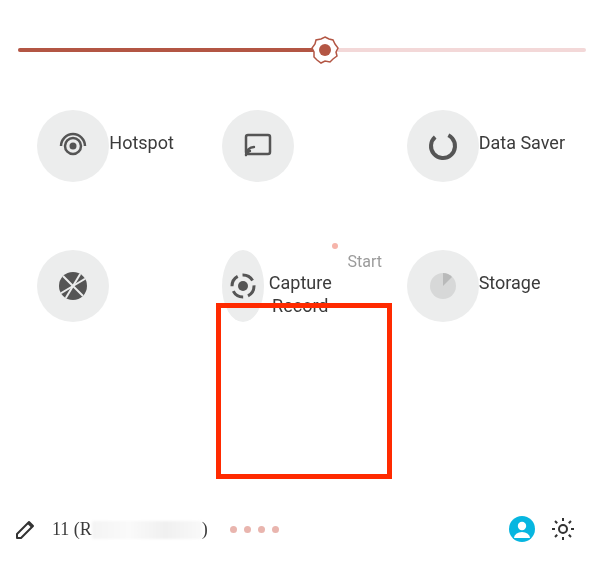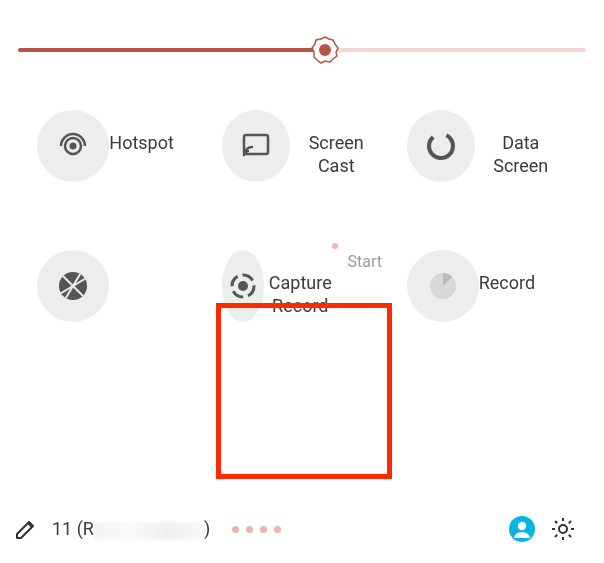--- a/index.html
+++ b/index.html
@@ -112,20 +112,21 @@
 
   
   .footer {
     position: absolute;
     bottom: 20px;
     left: 14px;
     right: 28px;
     display: flex;
     align-items: center;
     gap: 14px;
+    font-family: Liberation Serif, serif;
   }
   .edit-icon { flex: 0 0 auto; }
   .build-text {
     font-size: 18px;
     color: #3b3b3b;
     white-space: nowrap;
   }
   .obscured {
     display:inline-block;
     width: 110px;
@@ -182,32 +183,31 @@
     <div class="tile-circle">
       <span>
         <svg width="40" height="40" viewBox="0 0 40 40">
           <rect x="8" y="9" width="24" height="19" rx="2" fill="none" stroke="#555" stroke-width="2.5"></rect>
           <path d="M8 29 a4 4 0 0 1 4 -4" fill="none" stroke="#555" stroke-width="2.4" stroke-linecap="round"></path>
           <path d="M8 29 a8 8 0 0 1 8 -8" fill="none" stroke="#555" stroke-width="2.4" stroke-linecap="round"></path>
           <circle cx="10" cy="27" r="1.6" fill="#555"></circle>
         </svg>
       </span>
     </div>
-    <div class="tile-label">Screen Cast</div>
   </div>
 
   <div class="tile">
     <div class="tile-circle">
       <span>
         <svg width="40" height="40" viewBox="0 0 40 40">
           <circle cx="20" cy="20" r="12" fill="none" stroke="#555" stroke-width="4" stroke-dasharray="56 14" stroke-linecap="butt" transform="rotate(-40 20 20)"></circle>
         </svg>
       </span>
     </div>
-    <div class="tile-label">Data Screen</div>
+    <div class="tile-label">Data Saver</div>
   </div>
 
   <div class="tile">
     <div class="tile-circle">
       <span>
         <svg width="40" height="40" viewBox="0 0 40 40">
           <defs>
               <clipPath id="cc">
                 <circle cx="20" cy="20" r="14"></circle>
               </clipPath>
@@ -242,21 +242,21 @@
 
   <div class="tile">
     <div class="tile-circle">
       <span>
         <svg width="40" height="40" viewBox="0 0 40 40">
           <circle cx="20" cy="20" r="13" fill="#d7d8d8"></circle>
           <path d="M20 20 L20 7 A13 13 0 0 1 29 11 Z" fill="#b9baba"></path>
         </svg>
       </span>
     </div>
-    <div class="tile-label">Record</div>
+    <div class="tile-label">Storage</div>
   </div>
 
 </div>
 
 <div class="highlight-box"></div>
 
 <div class="footer">
   <span class="edit-icon">
     <svg width="24" height="24" viewBox="0 0 24 24">
       <path d="M3 21 L3 17 L15 5 L19 9 L7 21 Z" fill="none" stroke="#333" stroke-width="2" stroke-linejoin="round"></path>

